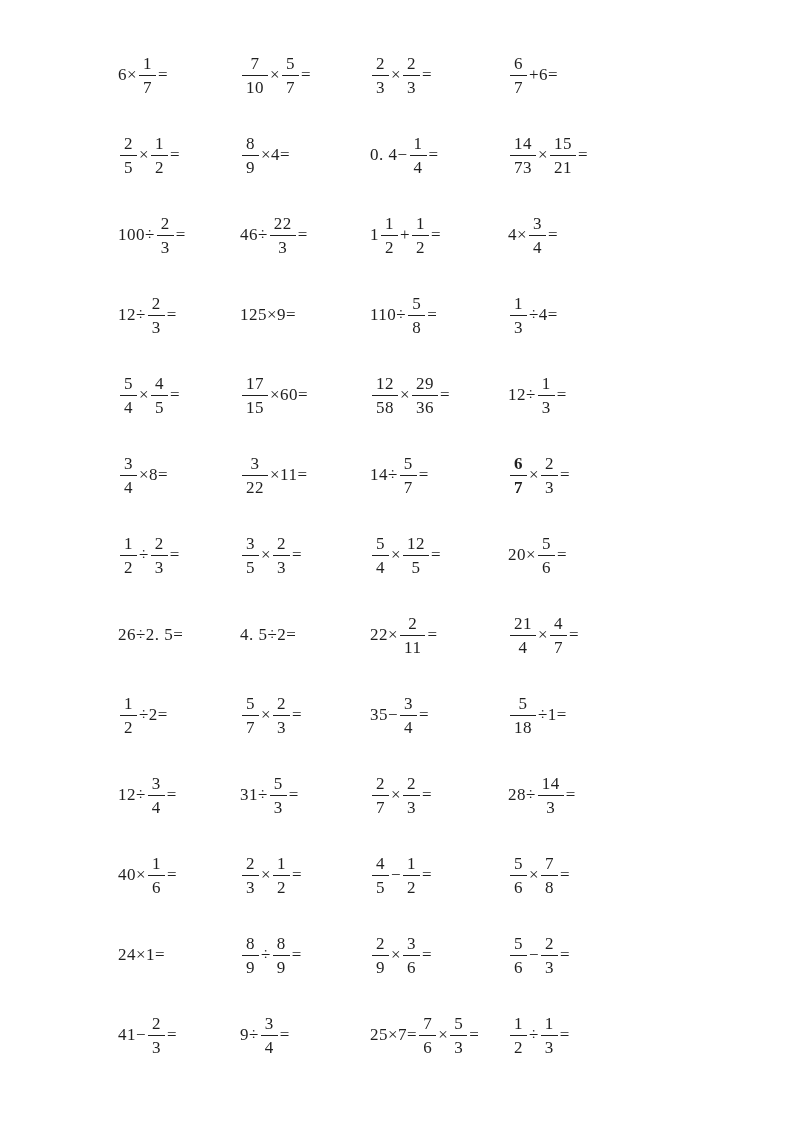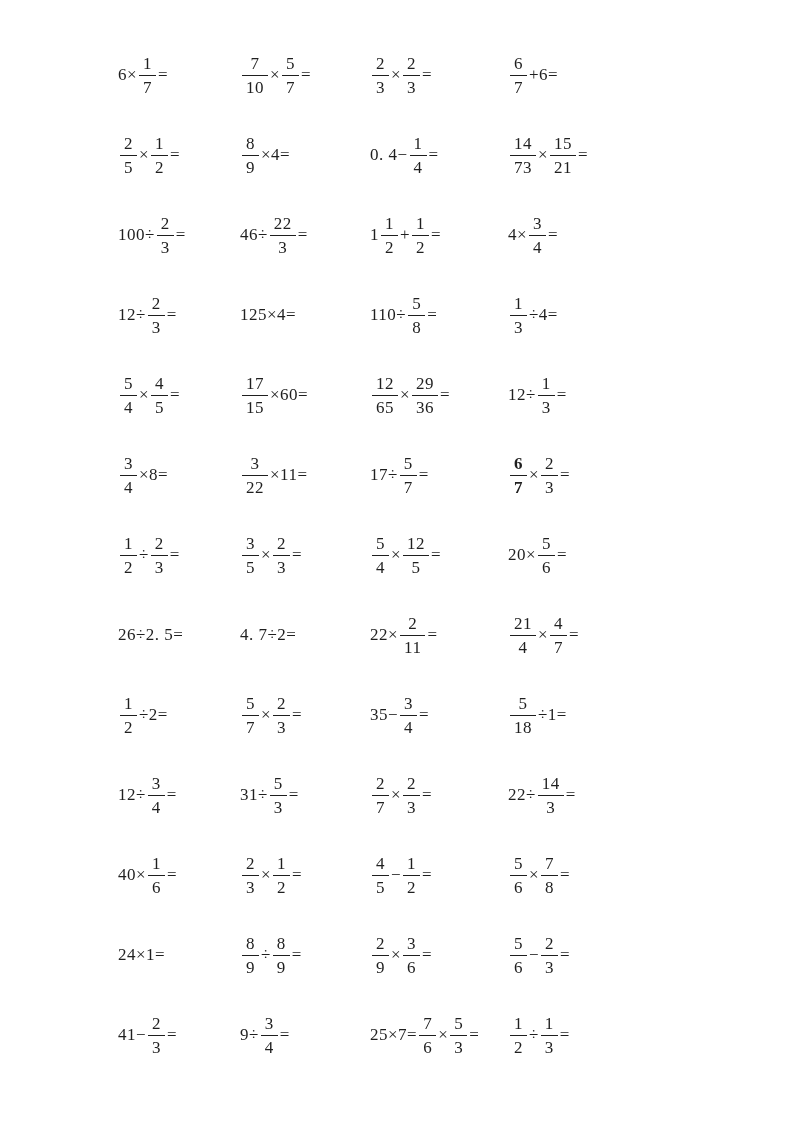--- a/index.html
+++ b/index.html
@@ -177,21 +177,21 @@
       <div class="row">
         <div class="cell">
           <span class="tx">12÷</span>
           <span class="frac">
             <span class="num">2</span>
             <span class="den">3</span>
           </span>
           <span class="tx">=</span>
         </div>
         <div class="cell">
-          <span class="tx">125×4=</span>
+          <span class="tx">125×9=</span>
         </div>
         <div class="cell">
           <span class="tx">110÷</span>
           <span class="frac">
             <span class="num">5</span>
             <span class="den">8</span>
           </span>
           <span class="tx">=</span>
         </div>
         <div class="cell">
@@ -218,21 +218,21 @@
         <div class="cell">
           <span class="frac">
             <span class="num">17</span>
             <span class="den">15</span>
           </span>
           <span class="tx">×60=</span>
         </div>
         <div class="cell">
           <span class="frac">
             <span class="num">12</span>
-            <span class="den">65</span>
+            <span class="den">58</span>
           </span>
           <span class="tx">×</span>
           <span class="frac">
             <span class="num">29</span>
             <span class="den">36</span>
           </span>
           <span class="tx">=</span>
         </div>
         <div class="cell">
           <span class="tx">12÷</span>
@@ -252,21 +252,21 @@
           <span class="tx">×8=</span>
         </div>
         <div class="cell">
           <span class="frac">
             <span class="num">3</span>
             <span class="den">22</span>
           </span>
           <span class="tx">×11=</span>
         </div>
         <div class="cell">
-          <span class="tx">17÷</span>
+          <span class="tx">14÷</span>
           <span class="frac">
             <span class="num">5</span>
             <span class="den">7</span>
           </span>
           <span class="tx">=</span>
         </div>
         <div class="cell">
           <span class="frac bold">
             <span class="num">6</span>
             <span class="den">7</span>
@@ -323,21 +323,21 @@
             <span class="den">6</span>
           </span>
           <span class="tx">=</span>
         </div>
       </div>
       <div class="row">
         <div class="cell">
           <span class="tx">26÷2. 5=</span>
         </div>
         <div class="cell">
-          <span class="tx">4. 7÷2=</span>
+          <span class="tx">4. 5÷2=</span>
         </div>
         <div class="cell">
           <span class="tx">22×</span>
           <span class="frac">
             <span class="num">2</span>
             <span class="den">11</span>
           </span>
           <span class="tx">=</span>
         </div>
         <div class="cell">
@@ -412,21 +412,21 @@
             <span class="den">7</span>
           </span>
           <span class="tx">×</span>
           <span class="frac">
             <span class="num">2</span>
             <span class="den">3</span>
           </span>
           <span class="tx">=</span>
         </div>
         <div class="cell">
-          <span class="tx">22÷</span>
+          <span class="tx">28÷</span>
           <span class="frac">
             <span class="num">14</span>
             <span class="den">3</span>
           </span>
           <span class="tx">=</span>
         </div>
       </div>
       <div class="row">
         <div class="cell">
           <span class="tx">40×</span>

